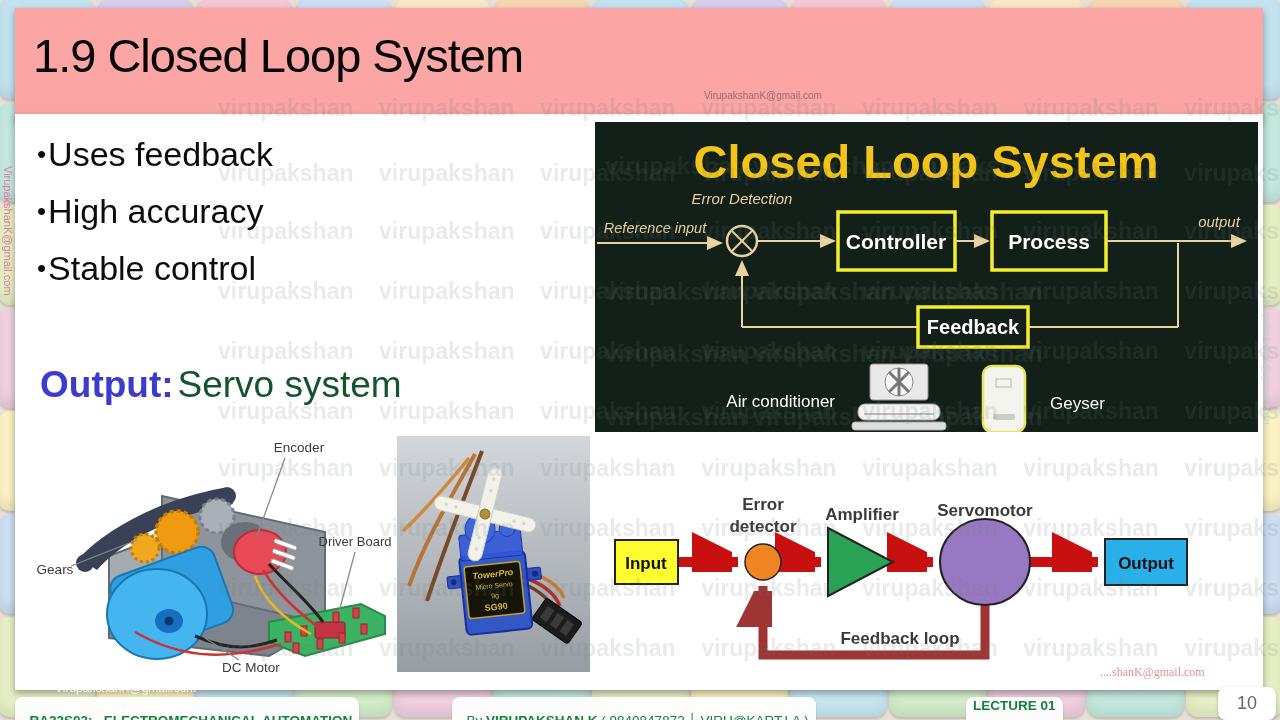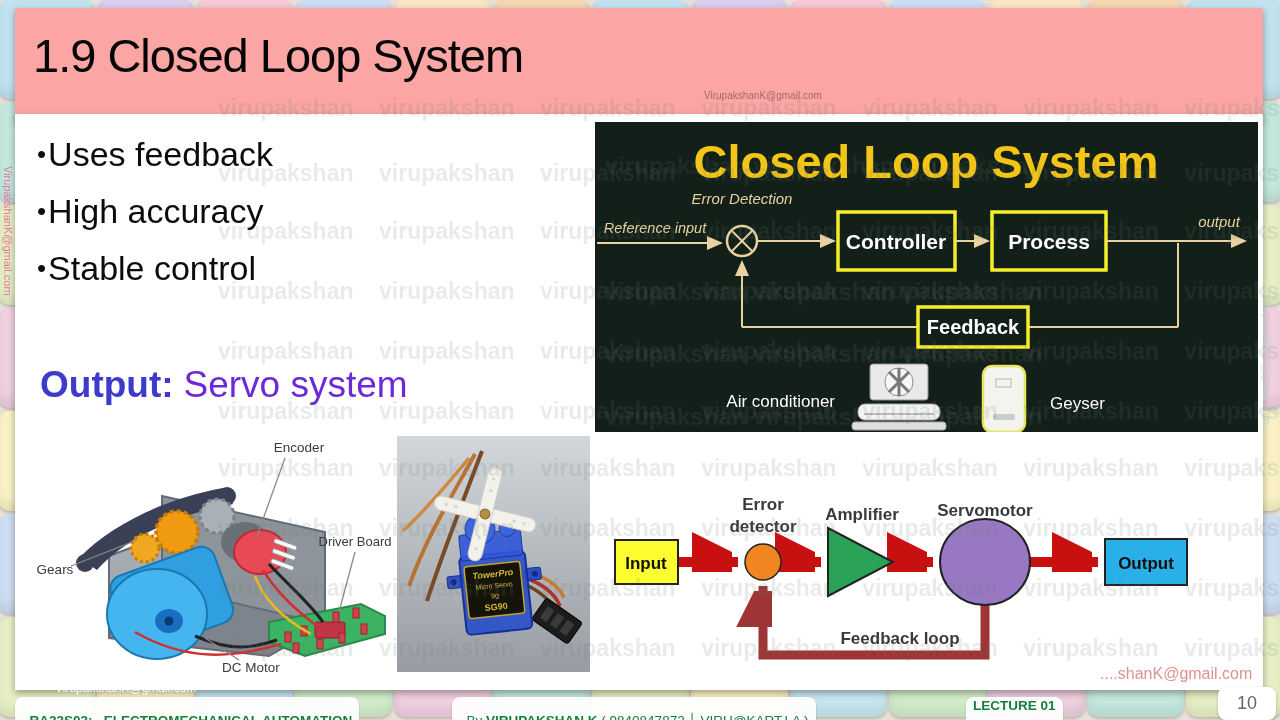--- a/index.html
+++ b/index.html
@@ -17,29 +17,29 @@
   #content-panel{position:absolute;left:15px;top:114px;width:1248px;height:576px;background:#ffffff;
                  z-index:1;box-shadow:0 3px 7px rgba(0,0,0,0.35);}
   
   #wm-layer{position:absolute;inset:0;z-index:2;pointer-events:none;}
   .wm-row{position:absolute;left:218px;white-space:pre;font-size:23px;font-weight:bold;
           color:rgba(110,120,115,0.15);}
   .wm-side{position:absolute;writing-mode:vertical-rl;font-size:11px;z-index:4;}
   #wm-left{left:2px;top:166px;color:#e0789c;}
   #wm-right{left:1261px;top:295px;color:rgba(185,210,200,0.75);}
   #wm-email-footer{position:absolute;left:55px;top:681px;font-size:12px;color:rgba(255,255,255,0.92);z-index:4;}
-  #wm-email-red{position:absolute;left:1100px;top:665px;font-size:16px;color:rgba(205,85,85,0.65);z-index:4;}
+  #wm-email-red{position:absolute;left:1100px;top:665px;font-size:12px;color:rgba(205,85,85,0.65);z-index:4;font-family:Liberation Serif, serif;}
   #wm-email-top{position:absolute;left:704px;top:90px;font-size:10px;color:rgba(140,90,90,0.8);z-index:2;}
   
   #bullet-list{position:absolute;left:22px;top:12px;z-index:3;}
   .bullet-item{font-size:34px;color:#0c0c0c;line-height:57px;white-space:nowrap;}
   .bullet-marker{font-size:26px;vertical-align:3px;margin-right:2px;}
   #example-line{position:absolute;left:25px;top:250px;z-index:3;font-size:37px;white-space:nowrap;}
   #example-label{font-weight:bold;color:#3c3bcd;}
-  #example-value{color:#6d28d9;margin-left:10px;}
+  #example-value{color:#14532d;margin-left:4px;}
   
   .fig{position:absolute;z-index:3;}
   #closed-loop-figure{left:580px;top:8px;}
   #servo-exploded-figure{left:2px;top:322px;}
   #servo-photo-figure{left:382px;top:322px;}
   #servo-block-figure{left:585px;top:364px;}
   
   .chip{position:absolute;top:697px;z-index:4;background:rgba(255,255,255,0.93);border-radius:8px;
         padding:1px 7px 18px 7px;font-size:13.5px;font-weight:bold;color:#15803d;white-space:pre;
         box-shadow:0 1px 2px rgba(0,0,0,0.2);}

